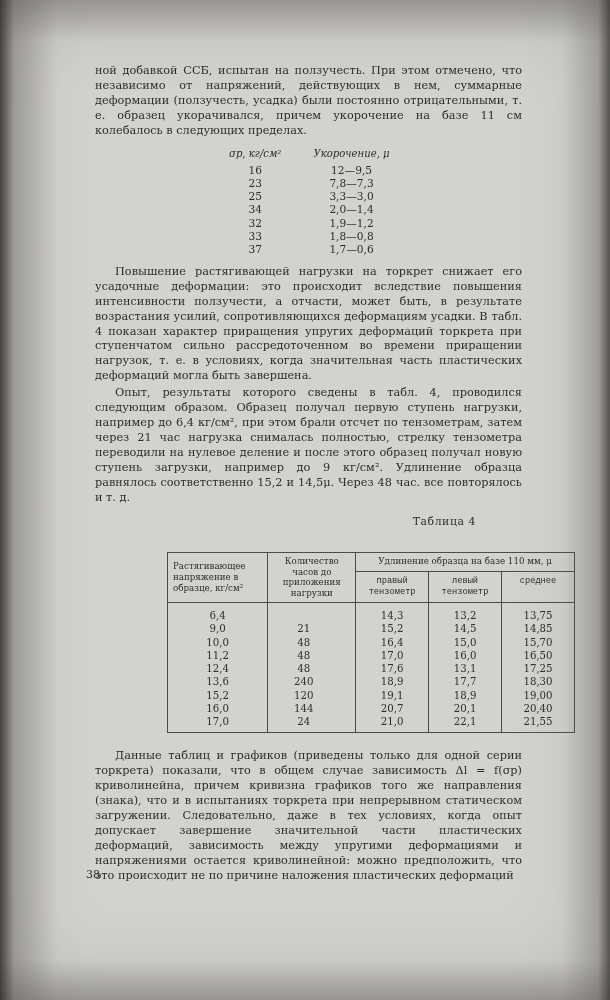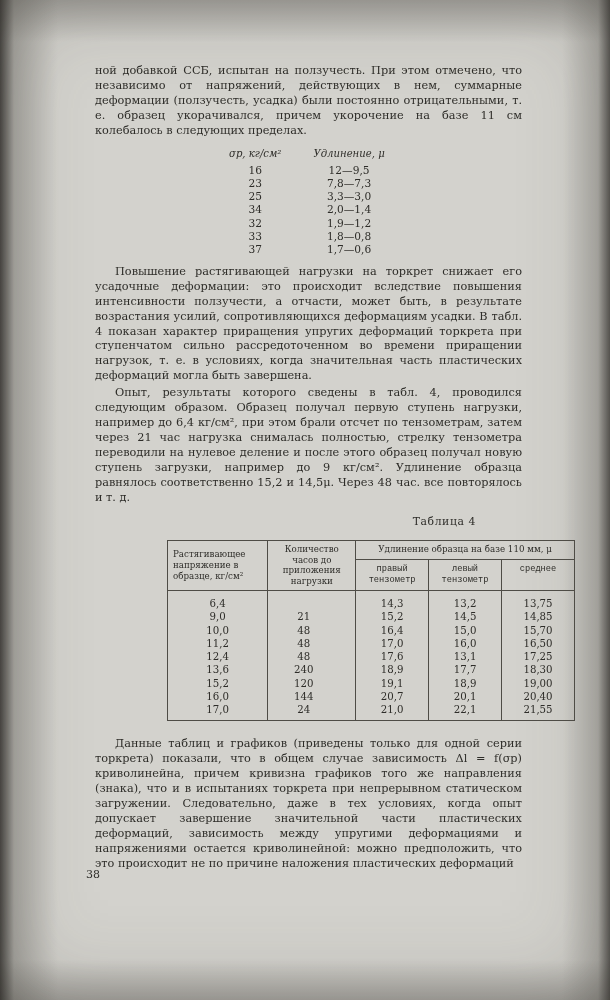--- a/index.html
+++ b/index.html
@@ -23,21 +23,21 @@
   }
   p{margin:0 0 2px 0;}
   .indent{text-indent:20px;}
 
   
   .mini{margin:9px 0 9px 118px;border-collapse:collapse;font-size:10.6px;line-height:1.24;}
   .mini th{font-style:italic;font-weight:normal;font-size:10.1px;padding:0 16px 4px 16px;text-align:center;}
   .mini td{padding:0 16px;text-align:center;}
 
   
-  .caption{text-align:right;padding-right:46px;margin:10px 0 10px 0;font-size:10.8px;letter-spacing:0.6px;}
+  .caption{text-align:right;padding-right:46px;margin:10px 0 22px 0;font-size:10.8px;letter-spacing:0.6px;}
   .t4{margin-left:72px;width:408px;border-collapse:collapse;font-size:10.2px;line-height:1.2;border:1px solid #4e4c46;}
   .t4 th{border:1px solid #4e4c46;font-weight:normal;font-size:8.7px;line-height:1.25;padding:3px 3px;text-align:center;vertical-align:middle;}
   .t4 th.c1{width:86px;text-align:left;padding-left:5px;}
   .t4 th.c2{width:76px;}
   .t4 th.c3{width:62px;vertical-align:top;padding-top:4px;font-family:Liberation Mono, monospace;}
   .t4 td{border-left:1px solid #4e4c46;border-right:1px solid #4e4c46;text-align:center;padding:0.5px 4px;}
   .t4 td:nth-child(2){text-align:center;padding-right:20px;}
   .t4 tbody tr:first-child td{padding-top:7px;}
   .t4 tbody tr:last-child td{padding-bottom:4px;}
 
@@ -49,21 +49,21 @@
 
 <div class="scan">
   <div class="content">
 
     <p>ной добавкой ССБ, испытан на ползучесть. При этом отмечено, что независимо от напряжений, действующих в нем, суммарные деформации (ползучесть, усадка) были постоянно отрицательными, т. е. образец укорачивался, причем укорочение на базе 11 см колебалось в следующих пределах.</p>
 
     <table class="mini">
       <thead>
         <tr>
           <th>σp, кг/см²</th>
-          <th>Удлинение, μ</th>
+          <th>Укорочение, μ</th>
         </tr>
       </thead>
       <tbody id="mini-rows">
           <tr>
             <td>16</td>
             <td>12—9,5</td>
           </tr>
           <tr>
             <td>23</td>
             <td>7,8—7,3</td>

